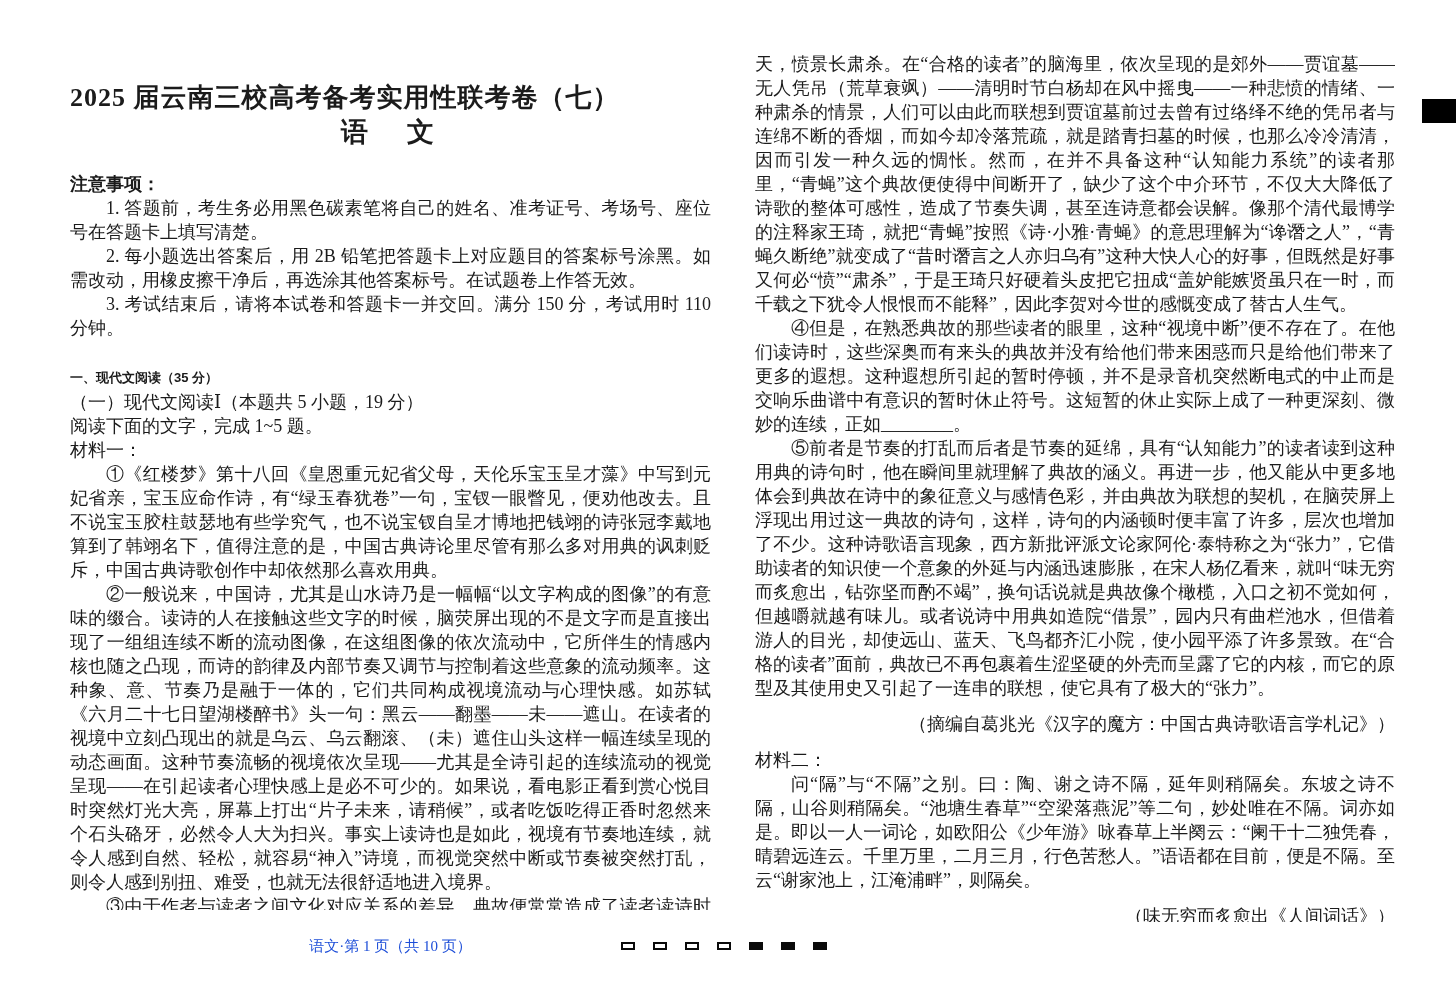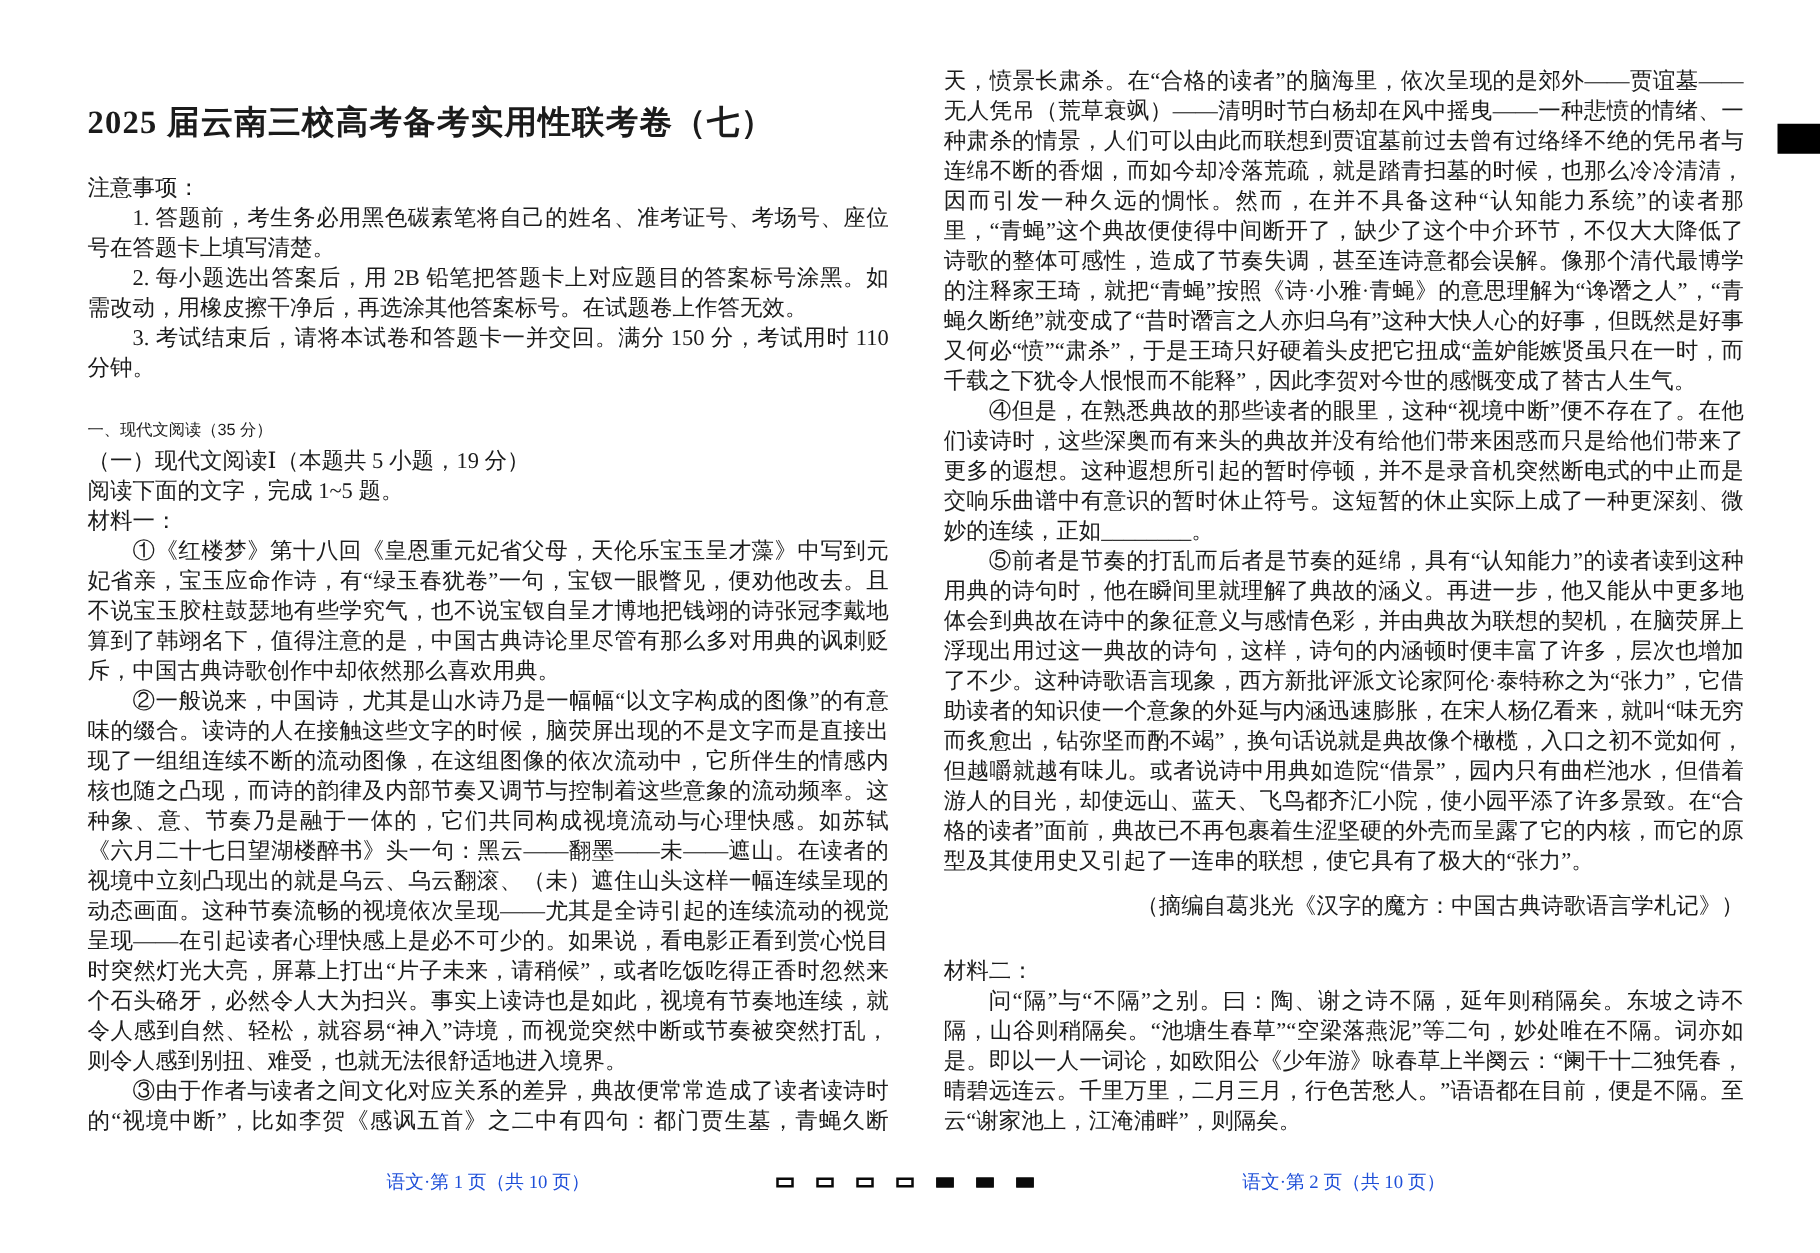--- a/index.html
+++ b/index.html
@@ -15,43 +15,44 @@
   p{margin:0;font-size:18px;line-height:24px;text-align:justify;}
   .ind{text-indent:2em;}
   .paper-title{
     margin:12px 0 0 0;font-size:26px;line-height:32px;
     font-weight:bold;letter-spacing:1px;text-indent:0;
   }
   .paper-subject{
     margin:2px 0 0 0;text-align:center;font-size:27px;line-height:32px;
     font-weight:bold;letter-spacing:6px;text-indent:0;
   }
-  .hei{font-family:"Liberation Sans","DejaVu Sans",sans-serif;font-weight:normal;}
+  .hei{font-family:"Liberation Sans","DejaVu Sans",sans-serif;font-weight:bold;}
   .notice-head{margin-top:24px;}
   .section-head{margin-top:26px;font-size:13px;}
   .attr{text-align:right;margin-top:12px;}
-  .label-line{margin-top:28px;}
+  .label-line{margin-top:12px;}
   .footer{
     position:absolute;top:936px;width:641px;text-align:center;
     font-size:15px;color:#1d4ed8;line-height:20px;
   }
   .footer-left{left:70px;}
   .footer-right{left:755px;width:640px;}
   .reg-marks{position:absolute;left:621px;top:942px;display:flex;gap:18px;}
   .reg-mark{width:14px;height:8px;box-sizing:border-box;border:2px solid #0a0a0a;background:#ffffff;}
   .reg-mark.filled{background:#0a0a0a;border-color:#0a0a0a;}
   .edge-tab{position:absolute;right:0;top:99px;width:34px;height:24px;background:#000000;}
 </style>
 </head>
 <body>
 
 <div class="sheet">
 
   <div class="col col-left">
     <p class="paper-title">2025 届云南三校高考备考实用性联考卷（七）</p>
+    <p class="paper-subject">语　文</p>
 
     <p class="hei notice-head">注意事项：</p>
     <p class="ind">1. 答题前，考生务必用黑色碳素笔将自己的姓名、准考证号、考场号、座位号在答题卡上填写清楚。</p>
     <p class="ind">2. 每小题选出答案后，用 2B 铅笔把答题卡上对应题目的答案标号涂黑。如需改动，用橡皮擦干净后，再选涂其他答案标号。在试题卷上作答无效。</p>
     <p class="ind">3. 考试结束后，请将本试卷和答题卡一并交回。满分 150 分，考试用时 110 分钟。</p>
 
     <p class="hei section-head">一、现代文阅读（35 分）</p>
     <p>（一）现代文阅读Ⅰ（本题共 5 小题，19 分）</p>
     <p>阅读下面的文字，完成 1~5 题。</p>
     <p>材料一：</p>
@@ -65,21 +66,20 @@
     <p>天，愤景长肃杀。在“合格的读者”的脑海里，依次呈现的是郊外——贾谊墓——无人凭吊（荒草衰飒）——清明时节白杨却在风中摇曳——一种悲愤的情绪、一种肃杀的情景，人们可以由此而联想到贾谊墓前过去曾有过络绎不绝的凭吊者与连绵不断的香烟，而如今却冷落荒疏，就是踏青扫墓的时候，也那么冷冷清清，因而引发一种久远的惆怅。然而，在并不具备这种“认知能力系统”的读者那里，“青蝇”这个典故便使得中间断开了，缺少了这个中介环节，不仅大大降低了诗歌的整体可感性，造成了节奏失调，甚至连诗意都会误解。像那个清代最博学的注释家王琦，就把“青蝇”按照《诗·小雅·青蝇》的意思理解为“谗谮之人”，“青蝇久断绝”就变成了“昔时谮言之人亦归乌有”这种大快人心的好事，但既然是好事又何必“愤”“肃杀”，于是王琦只好硬着头皮把它扭成“盖妒能嫉贤虽只在一时，而千载之下犹令人恨恨而不能释”，因此李贺对今世的感慨变成了替古人生气。</p>
     <p class="ind">④但是，在熟悉典故的那些读者的眼里，这种“视境中断”便不存在了。在他们读诗时，这些深奥而有来头的典故并没有给他们带来困惑而只是给他们带来了更多的遐想。这种遐想所引起的暂时停顿，并不是录音机突然断电式的中止而是交响乐曲谱中有意识的暂时休止符号。这短暂的休止实际上成了一种更深刻、微妙的连续，正如________。</p>
     <p class="ind">⑤前者是节奏的打乱而后者是节奏的延绵，具有“认知能力”的读者读到这种用典的诗句时，他在瞬间里就理解了典故的涵义。再进一步，他又能从中更多地体会到典故在诗中的象征意义与感情色彩，并由典故为联想的契机，在脑荧屏上浮现出用过这一典故的诗句，这样，诗句的内涵顿时便丰富了许多，层次也增加了不少。这种诗歌语言现象，西方新批评派文论家阿伦·泰特称之为“张力”，它借助读者的知识使一个意象的外延与内涵迅速膨胀，在宋人杨亿看来，就叫“味无穷而炙愈出，钻弥坚而酌不竭”，换句话说就是典故像个橄榄，入口之初不觉如何，但越嚼就越有味儿。或者说诗中用典如造院“借景”，园内只有曲栏池水，但借着游人的目光，却使远山、蓝天、飞鸟都齐汇小院，使小园平添了许多景致。在“合格的读者”面前，典故已不再包裹着生涩坚硬的外壳而呈露了它的内核，而它的原型及其使用史又引起了一连串的联想，使它具有了极大的“张力”。</p>
     <p class="attr">（摘编自葛兆光《汉字的魔方：中国古典诗歌语言学札记》）</p>
     <p class="label-line">材料二：</p>
     <p class="ind">问“隔”与“不隔”之别。曰：陶、谢之诗不隔，延年则稍隔矣。东坡之诗不隔，山谷则稍隔矣。“池塘生春草”“空梁落燕泥”等二句，妙处唯在不隔。词亦如是。即以一人一词论，如欧阳公《少年游》咏春草上半阕云：“阑干十二独凭春，晴碧远连云。千里万里，二月三月，行色苦愁人。”语语都在目前，便是不隔。至云“谢家池上，江淹浦畔”，则隔矣。</p>
     <p class="attr">（味无穷而炙愈出《人间词话》）</p>
   </div>
 
   <div class="footer footer-left">语文·第 1 页（共 10 页）</div>
-  <div class="footer footer-right">语文·第 2 页（共 10 页）</div>
 
   <div class="reg-marks">
     <span class="reg-mark"></span>
     <span class="reg-mark"></span>
     <span class="reg-mark"></span>
     <span class="reg-mark"></span>
     <span class="reg-mark filled"></span>
     <span class="reg-mark filled"></span>
     <span class="reg-mark filled"></span>
   </div>

